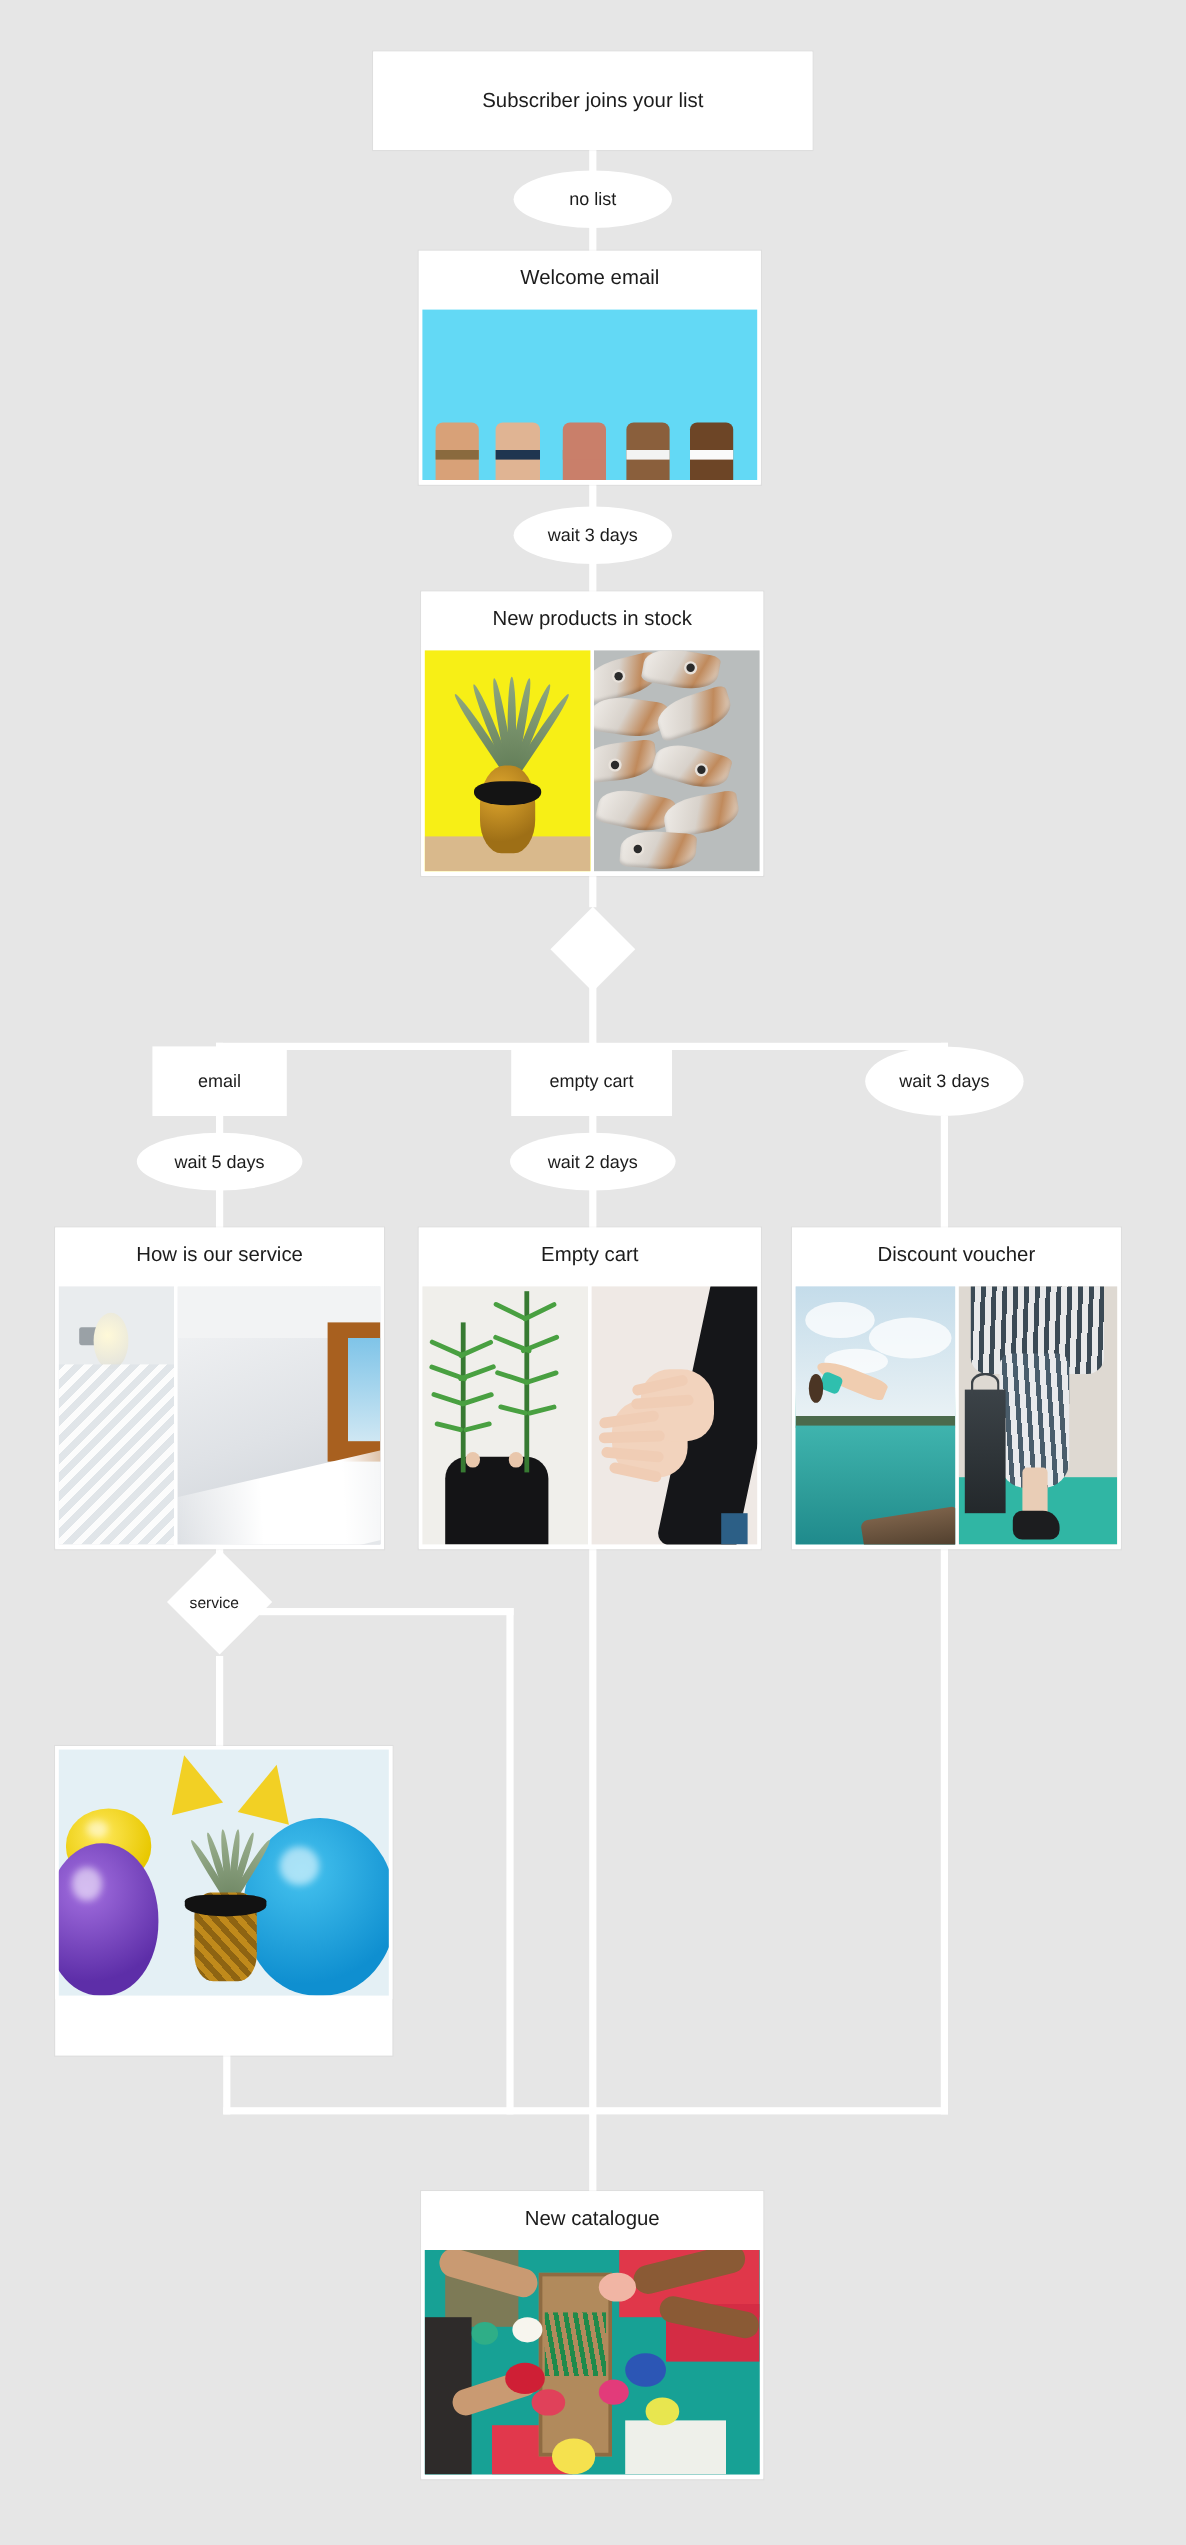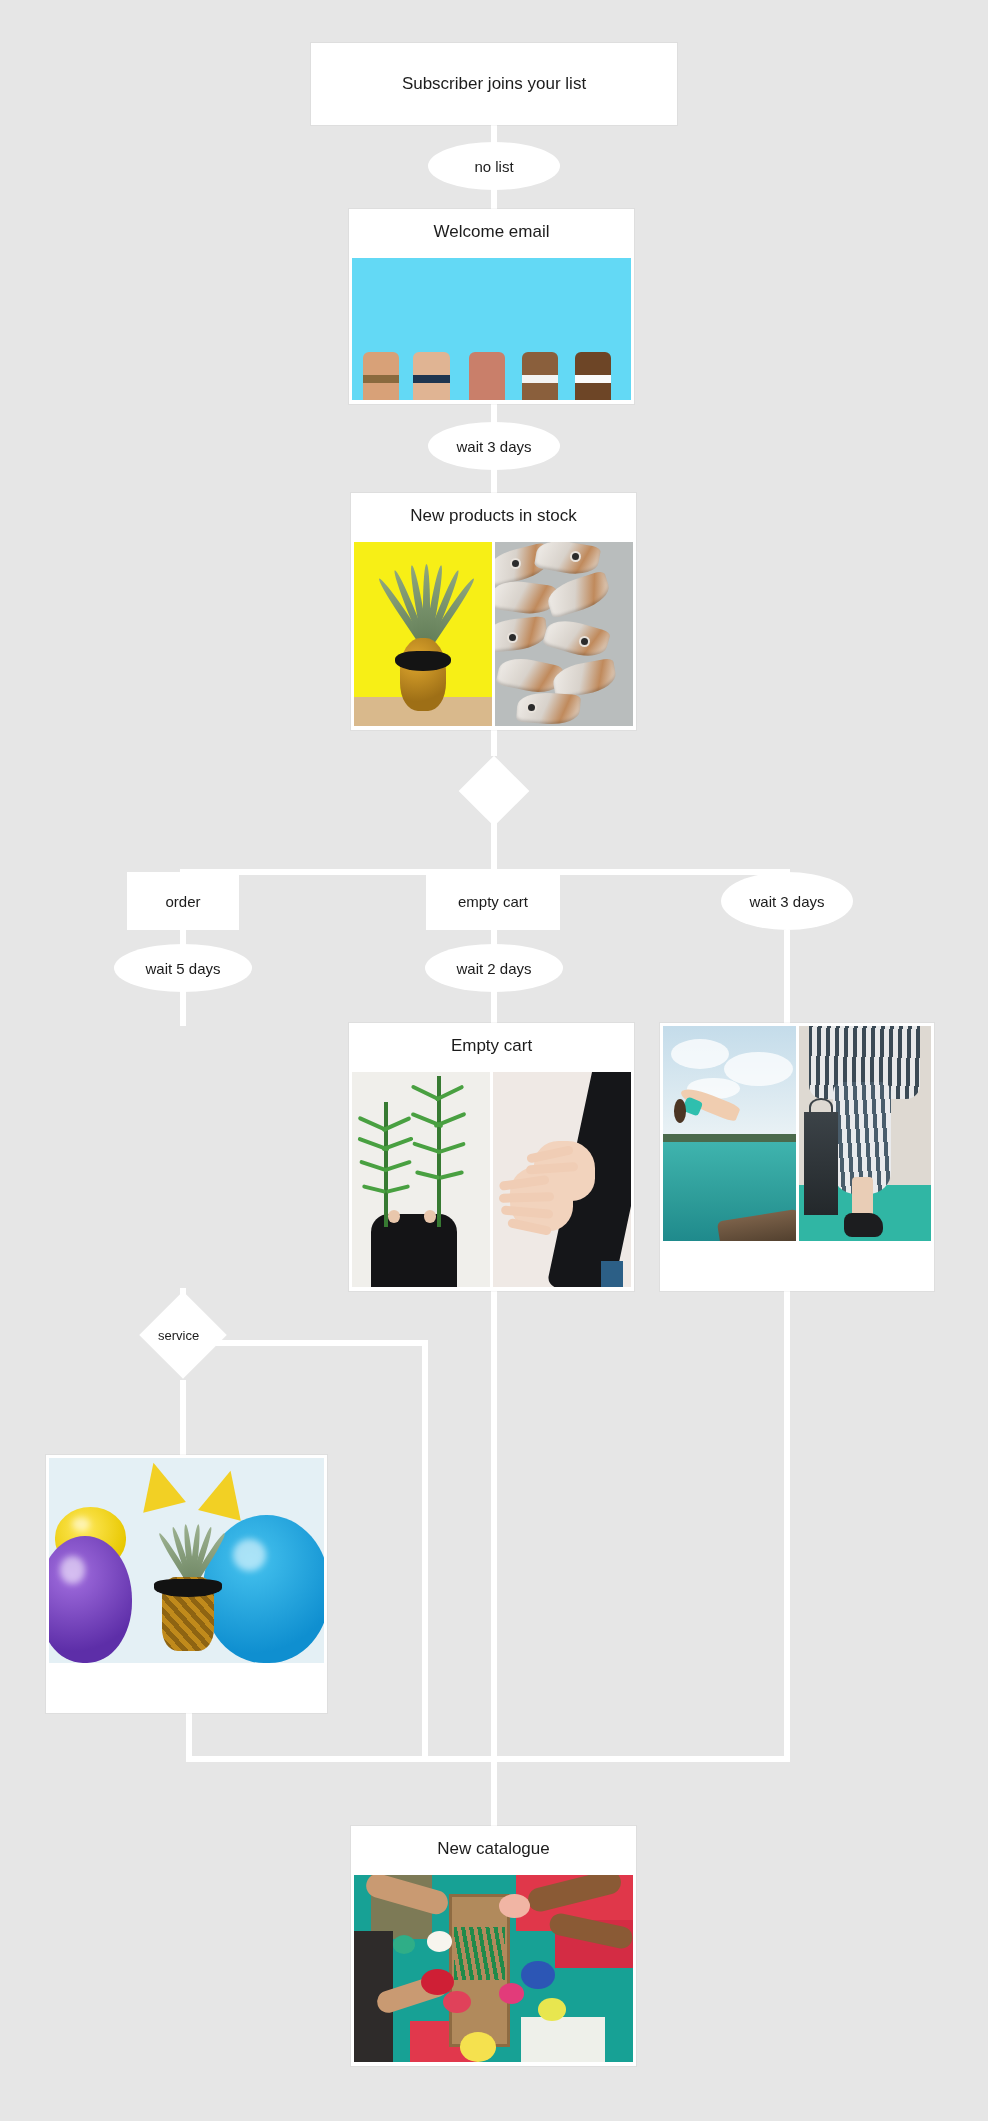--- a/index.html
+++ b/index.html
@@ -582,36 +582,53 @@
         <b style="left:10%; top:50%;"></b>
         <b style="left:62%; top:52%;"></b>
         <b style="left:24%; top:88%;"></b>
       </div>
     </div>
   </div>
 
   <div class="diamond" style="left:469px; top:766px; width:50px; height:50px;"></div>
 
   <div class="rect-label" style="left:127px; top:872px; width:112px; height:58px;">
-    <span>order</span>
+    <span>email</span>
   </div>
   <div class="rect-label" style="left:426px; top:872px; width:134px; height:58px;">
     <span>empty cart</span>
   </div>
   <div class="pill" style="left:721px; top:872px; width:132px; height:58px;">
     <span>wait 3 days</span>
   </div>
 
   <div class="pill" style="left:114px; top:944px; width:138px; height:48px;">
     <span>wait 5 days</span>
   </div>
   <div class="pill" style="left:425px; top:944px; width:138px; height:48px;">
     <span>wait 2 days</span>
   </div>
 
+  <div class="card" style="left:46px; top:1023px; width:274px; height:268px;">
+    <div class="card-title">How is our service</div>
+    <div class="card-media" style="height:221px;">
+      <div class="thumb ph-bulb" style="flex:0 0 36%;">
+        <span class="stem"></span>
+        <span class="glass"></span>
+        <span class="stripes"></span>
+      </div>
+      <div class="thumb ph-room">
+        <span class="ceil"></span>
+        <span class="wall-r"></span>
+        <span class="win-frame"></span>
+        <span class="win-glass"></span>
+        <span class="beam"></span>
+      </div>
+    </div>
+  </div>
 
   <div class="card" style="left:349px; top:1023px; width:285px; height:268px;">
     <div class="card-title">Empty cart</div>
     <div class="card-media" style="height:221px;">
       <div class="thumb ph-fern">
         <span class="pants"></span>
         <span class="toe" style="left:26%;"></span>
         <span class="toe" style="left:52%;"></span>
         <span class="frond" style="left:6%;">
           <em></em>
@@ -645,20 +662,21 @@
         <span class="fing" style="left:6%;  top:64%; width:38%; transform:rotate(5deg);"></span>
         <span class="fing" style="left:10%; top:72%; width:32%; transform:rotate(12deg);"></span>
         <span class="fing" style="left:24%; top:34%; width:34%; transform:rotate(-12deg);"></span>
         <span class="fing" style="left:24%; top:42%; width:38%; transform:rotate(-4deg);"></span>
         <span class="jeans"></span>
       </div>
     </div>
   </div>
 
   <div class="card" style="left:660px; top:1023px; width:274px; height:268px;">
+    <div class="card-title">Discount voucher</div>
     <div class="card-media" style="height:221px;">
       <div class="thumb ph-dive">
         <span class="sky"></span>
         <span class="cloud" style="left:6%;  top:6%;  width:44%; height:14%;"></span>
         <span class="cloud" style="left:46%; top:12%; width:52%; height:16%;"></span>
         <span class="cloud" style="left:18%; top:24%; width:40%; height:10%;"></span>
         <span class="land"></span>
         <span class="sea"></span>
         <span class="body"></span>
         <span class="suit"></span>

